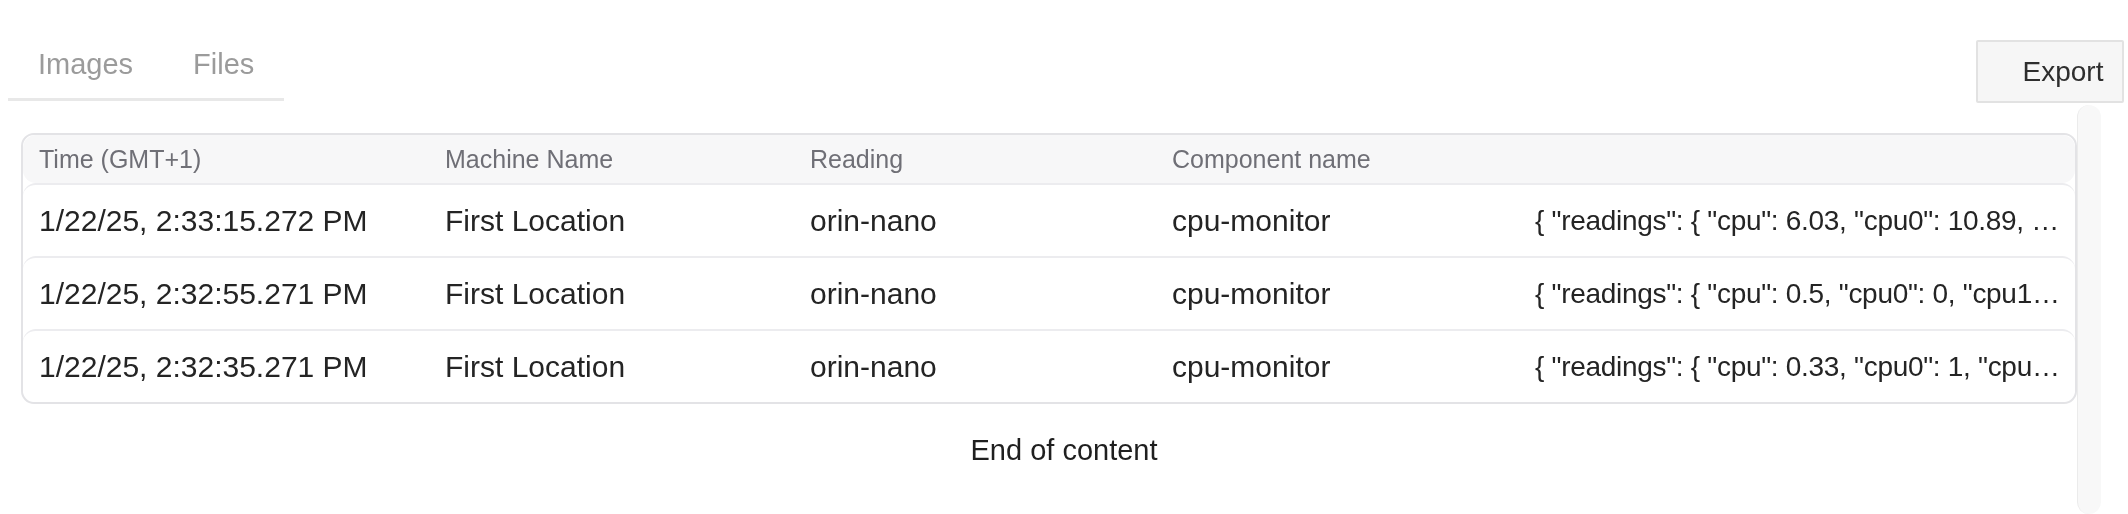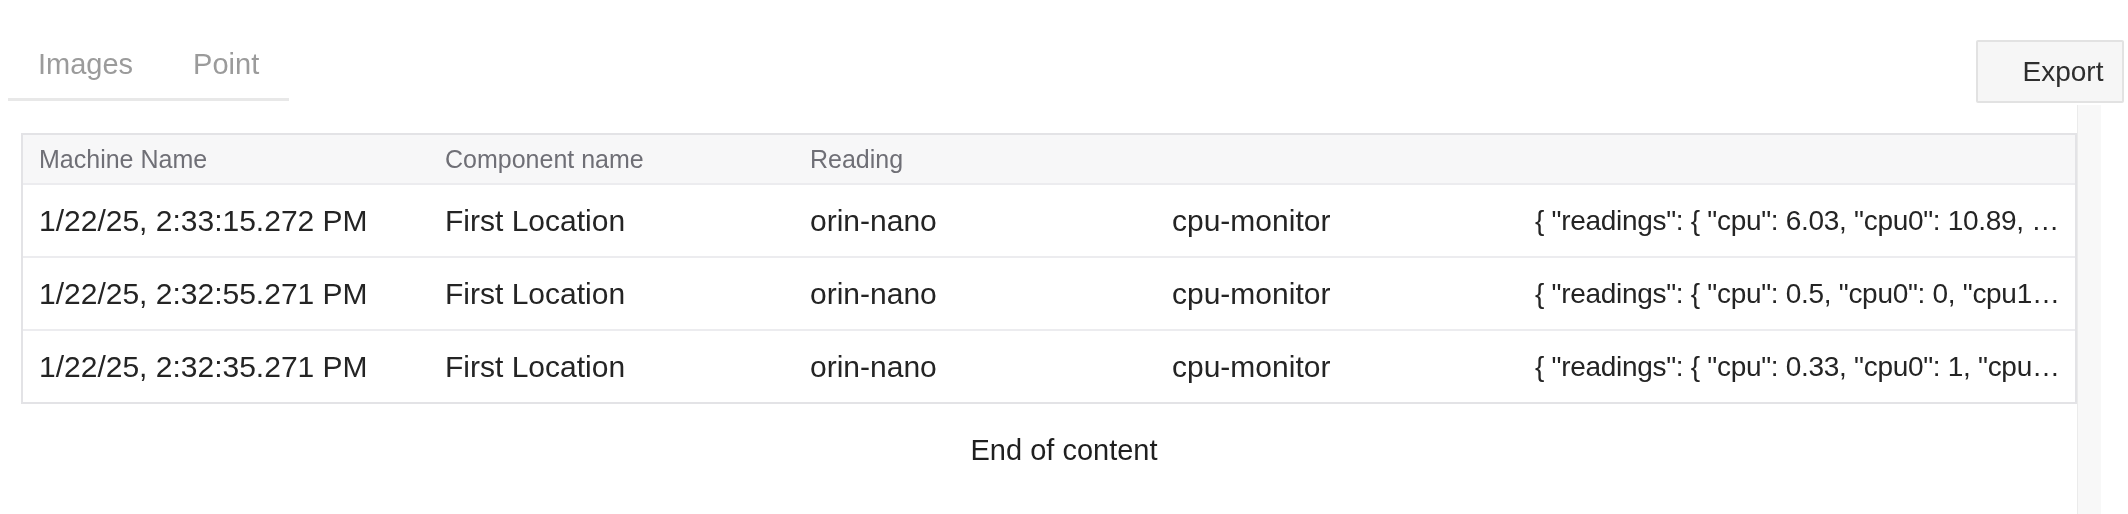--- a/index.html
+++ b/index.html
@@ -1,15 +1,15 @@
 <!DOCTYPE html>
 <html><head>
 <meta charset="utf-8">
 <style>
-  * { box-sizing: border-box; }
+  * { box-sizing: border-box; border-radius: 13px; }
   html, body { margin: 0; padding: 0; }
   body {
     width: 2128px; height: 514px;
     background: #ffffff;
     font-family: "Liberation Sans", sans-serif;
     color: #242424;
     overflow: hidden;
     position: relative;
   }
   .page { width: 2128px; height: 514px; position: relative; }
@@ -117,31 +117,32 @@
   }
 </style>
 </head>
 <body>
 
 <div class="page">
 
   <div class="topbar">
     <div class="tabs">
       <div class="tab">Images</div>
-      <div class="tab">Point</div>
+      <div class="tab">Files</div>
     </div>
     <button class="export-btn">Export</button>
   </div>
 
   <div class="table-wrap">
 
     <div class="grid-row thead">
+      <div class="cell">Time (GMT+1)</div>
       <div class="cell">Machine Name</div>
+      <div class="cell">Reading</div>
       <div class="cell">Component name</div>
-      <div class="cell">Reading</div>
     </div>
 
     <div class="grid-row trow">
       <div class="cell">1/22/25, 2:33:15.272 PM</div>
       <div class="cell">First Location</div>
       <div class="cell">orin-nano</div>
       <div class="cell">cpu-monitor</div>
       <div class="cell reading">{ "readings": { "cpu": 6.03, "cpu0": 10.89, "c…</div>
     </div>
 

